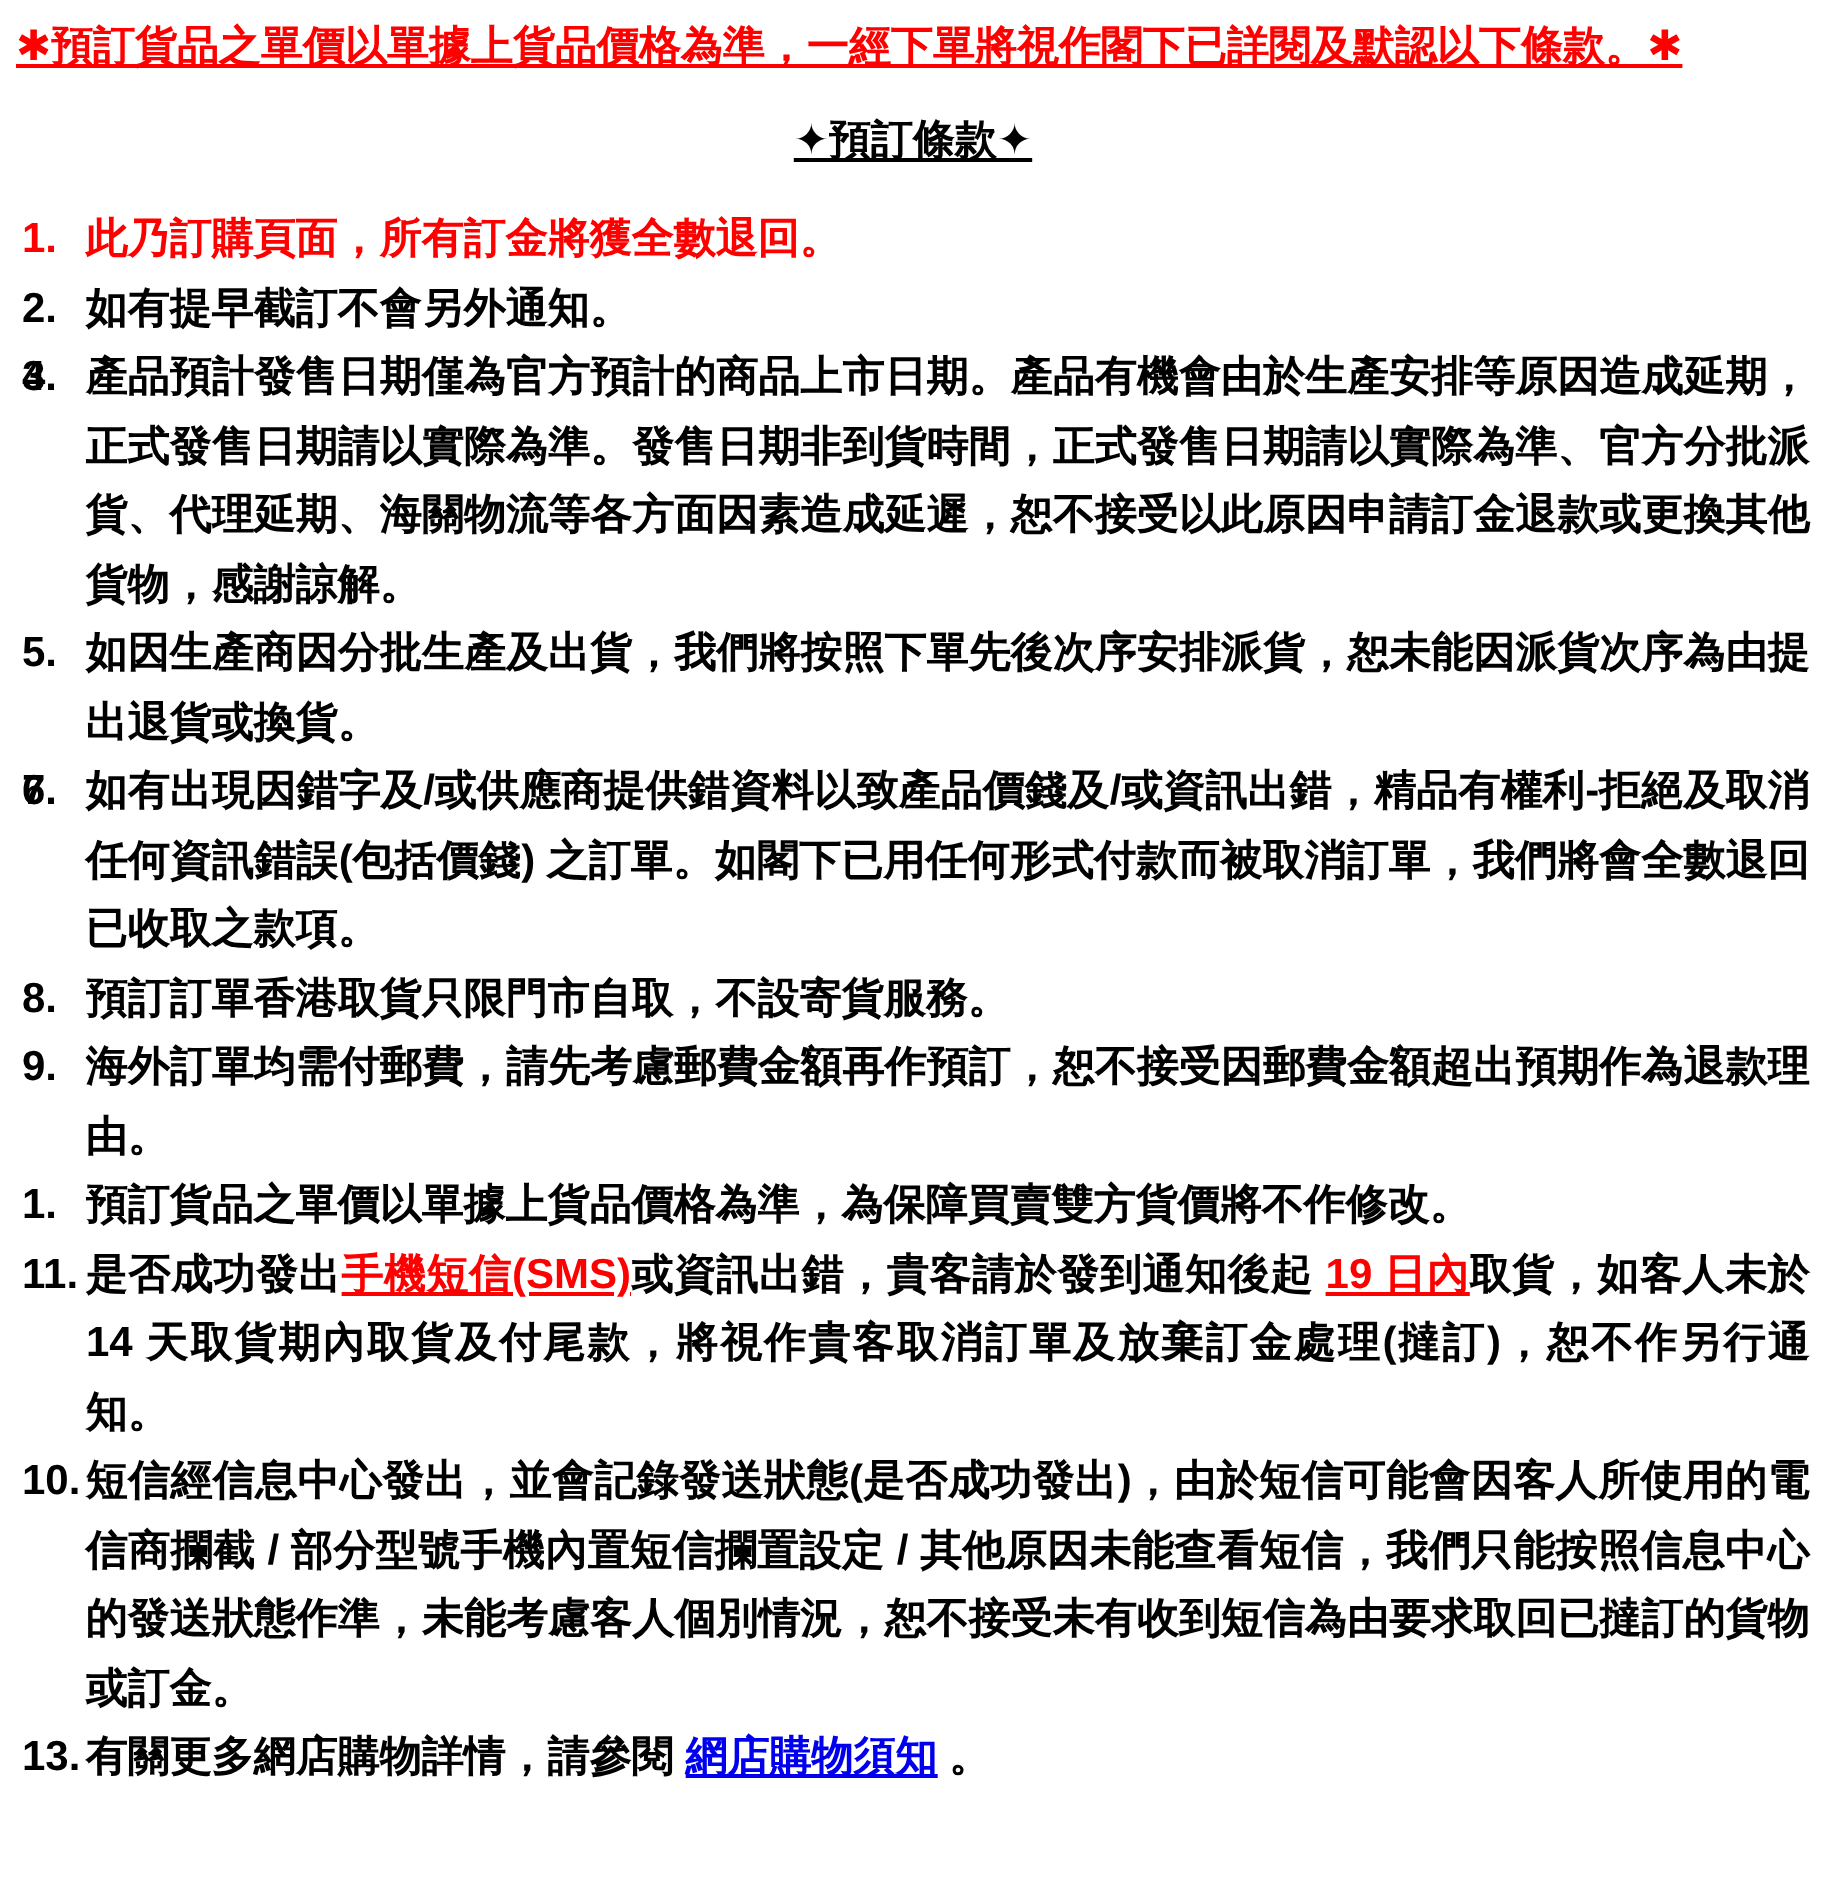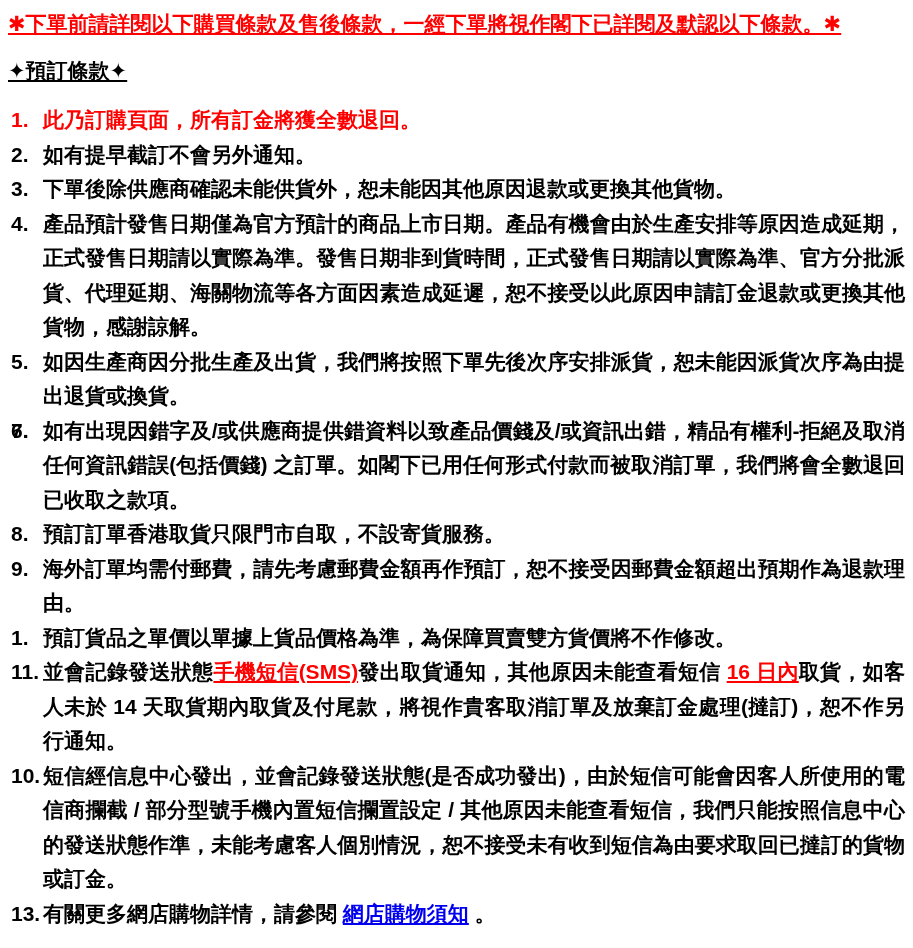--- a/index.html
+++ b/index.html
@@ -31,20 +31,21 @@
     line-height: 35px;
     color: var(--alert);
     text-decoration: underline;
   }
   .section-title {
     margin: 0 0 15px 0;
     font-size: 21px;
     line-height: 34px;
     font-weight: bold;
     text-decoration: underline;
+    text-align: center;
   }
   .terms-list {
     margin: 0;
     padding: 0;
   }
   .term {
     list-style: none;
     position: relative;
     padding-left: 35px;
     font-size: 21px;
@@ -65,32 +66,32 @@
   .link {
     color: var(--link);
     text-decoration: underline;
     cursor: pointer;
   }
 </style>
 </head>
 <body>
 
 <div class="page">
-  <p class="header-notice">✱下單前請詳閱以下購買條款及售後條款，一經下單將視作閣下已詳閱及默認以下條款。✱</p>
+  <p class="header-notice">✱預訂貨品之單價以單據上貨品價格為準，一經下單將視作閣下已詳閱及默認以下條款。✱</p>
 
   <div class="section-title">✦預訂條款✦</div>
 
   <ol class="terms-list" id="terms-list">
       <li class="term alert"><span class="num">1.</span><span class="term-text"><span>此乃訂購頁面，所有訂金將獲全數退回。</span></span></li>
       <li class="term"><span class="num">2.</span><span class="term-text"><span>如有提早截訂不會另外通知。</span></span></li>
-      <li class="term"><span class="num">3.</span><span class="term-text"><span>下單後除供應商確認未能供貨外，恕未能因其他原因退款或更換其他貨物。</span></span></li>
+      <li class="term"><span class="num">3.</span></li>
       <li class="term"><span class="num">4.</span><span class="term-text"><span>產品預計發售日期僅為官方預計的商品上市日期。產品有機會由於生產安排等原因造成延期，正式發售日期請以實際為準。發售日期非到貨時間，正式發售日期請以實際為準、官方分批派貨、代理延期、海關物流等各方面因素造成延遲，恕不接受以此原因申請訂金退款或更換其他貨物，感謝諒解。</span></span></li>
       <li class="term"><span class="num">5.</span><span class="term-text"><span>如因生產商因分批生產及出貨，我們將按照下單先後次序安排派貨，恕未能因派貨次序為由提出退貨或換貨。</span></span></li>
       <li class="term"><span class="num">6.</span></li>
       <li class="term"><span class="num">7.</span><span class="term-text"><span>如有出現因錯字及/或供應商提供錯資料以致產品價錢及/或資訊出錯，精品有權利-拒絕及取消任何資訊錯誤(包括價錢) 之訂單。如閣下已用任何形式付款而被取消訂單，我們將會全數退回已收取之款項。</span></span></li>
       <li class="term"><span class="num">8.</span><span class="term-text"><span>預訂訂單香港取貨只限門市自取，不設寄貨服務。</span></span></li>
       <li class="term"><span class="num">9.</span><span class="term-text"><span>海外訂單均需付郵費，請先考慮郵費金額再作預訂，恕不接受因郵費金額超出預期作為退款理由。</span></span></li>
       <li class="term"><span class="num">1.</span><span class="term-text"><span>預訂貨品之單價以單據上貨品價格為準，為保障買賣雙方貨價將不作修改。</span></span></li>
-      <li class="term"><span class="num">11.</span><span class="term-text"><span>並會記錄發送狀態</span><span class="hl">手機短信(SMS)</span><span>發出取貨通知，其他原因未能查看短信 </span><span class="hl">16 日內</span><span>取貨，如客人未於 14 天取貨期內取貨及付尾款，將視作貴客取消訂單及放棄訂金處理(撻訂)，恕不作另行通知。</span></span></li>
+      <li class="term"><span class="num">11.</span><span class="term-text"><span>是否成功發出</span><span class="hl">手機短信(SMS)</span><span>或資訊出錯，貴客請於發到通知後起 </span><span class="hl">19 日內</span><span>取貨，如客人未於 14 天取貨期內取貨及付尾款，將視作貴客取消訂單及放棄訂金處理(撻訂)，恕不作另行通知。</span></span></li>
       <li class="term"><span class="num">10.</span><span class="term-text"><span>短信經信息中心發出，並會記錄發送狀態(是否成功發出)，由於短信可能會因客人所使用的電信商攔截 / 部分型號手機內置短信攔置設定 / 其他原因未能查看短信，我們只能按照信息中心的發送狀態作準，未能考慮客人個別情況，恕不接受未有收到短信為由要求取回已撻訂的貨物或訂金。</span></span></li>
       <li class="term"><span class="num">13.</span><span class="term-text"><span>有關更多網店購物詳情，請參閱 </span><a class="link" href="#">網店購物須知</a><span> 。</span></span></li>
     </ol>
 </div>
 
 </body></html>

